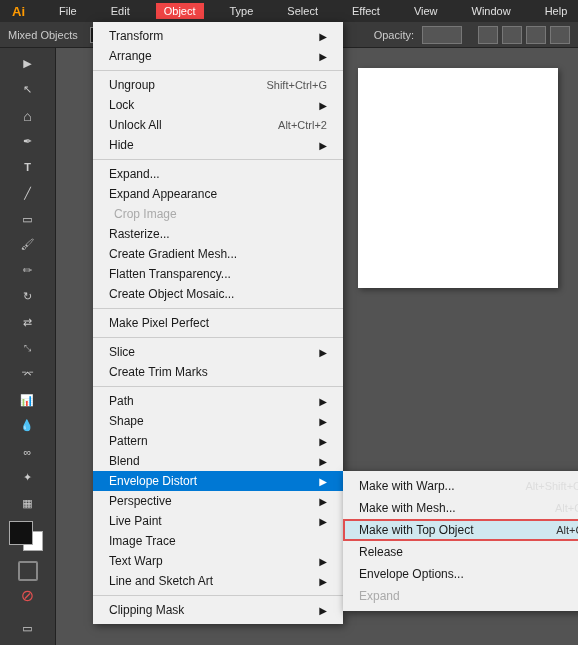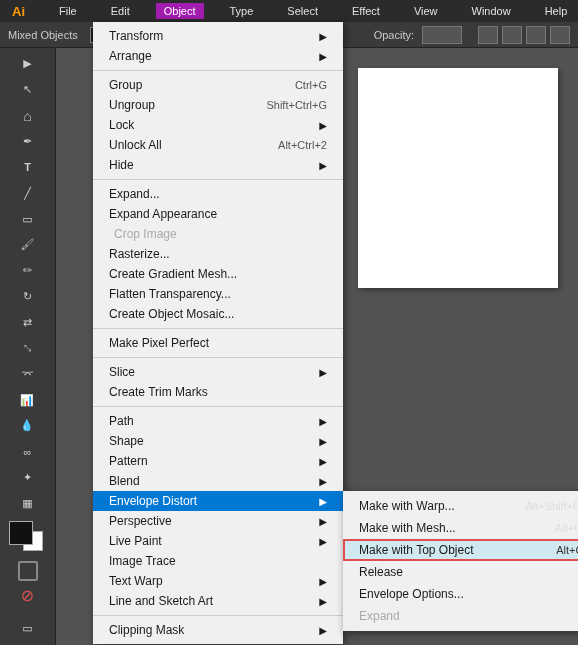--- a/index.html
+++ b/index.html
@@ -26,21 +26,21 @@
       z-index: 100;
     }
     .menu-bar-item {
       padding: 2px 8px;
       color: #e0e0e0;
       font-size: 11px;
       cursor: pointer;
       white-space: nowrap;
     }
     .menu-bar-item.active {
-      background: #a21caf;
+      background: #ef4444;
       color: white;
     }
 
     
     .options-bar {
       background: #3a3a3a;
       height: 26px;
       display: flex;
       align-items: center;
       padding: 0 8px;
@@ -275,24 +275,20 @@
   <div class="menu-item">
       <span>Transform</span>
       <span class="arrow">▶</span>
     </div>
   <div class="menu-item">
       <span>Arrange</span>
       <span class="arrow">▶</span>
     </div>
   <div class="menu-separator"></div>
   <div class="menu-item">
-      <span>Group</span>
-      <span class="shortcut">Ctrl+G</span>
-    </div>
-  <div class="menu-item">
       <span>Ungroup</span>
       <span class="shortcut">Shift+Ctrl+G</span>
     </div>
   <div class="menu-item">
       <span>Lock</span>
       <span class="arrow">▶</span>
     </div>
   <div class="menu-item">
       <span>Unlock All</span>
       <span class="shortcut">Alt+Ctrl+2</span>

